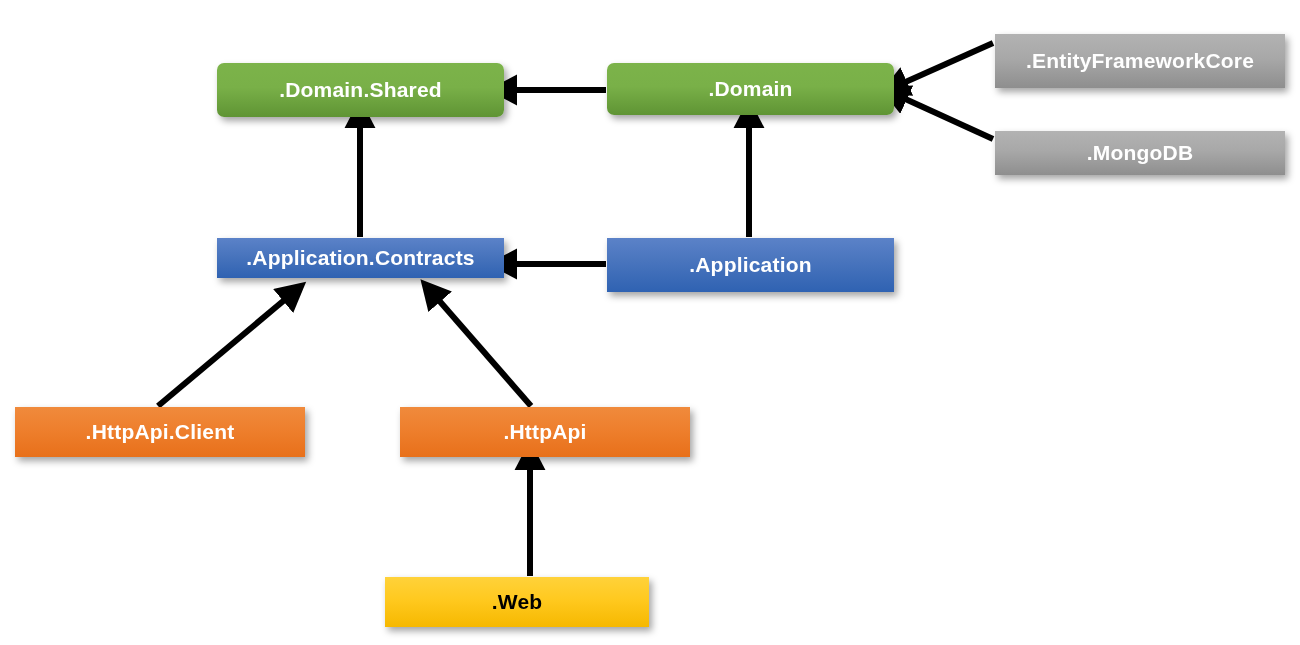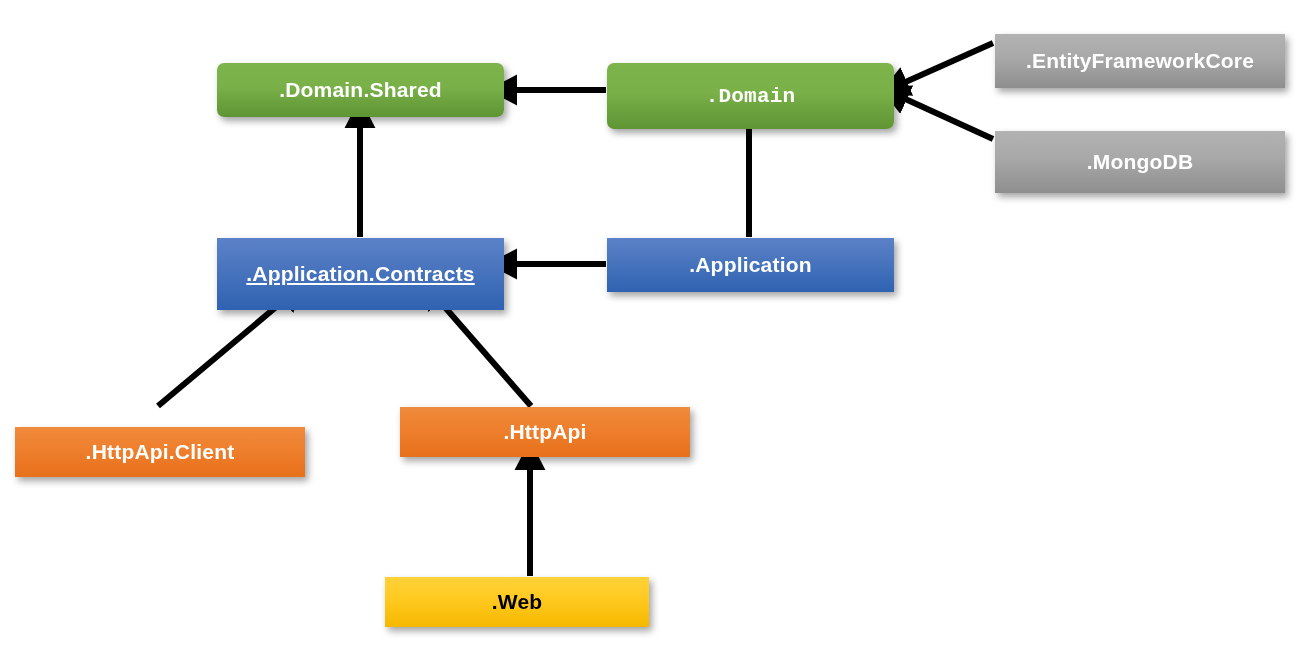--- a/index.html
+++ b/index.html
@@ -80,36 +80,36 @@
         <line x1="158" y1="406" x2="288" y2="297" stroke="#000000" stroke-width="6" marker-end="url(#arrowhead)"></line>
         <line x1="531" y1="406" x2="436" y2="297" stroke="#000000" stroke-width="6" marker-end="url(#arrowhead)"></line>
         <line x1="530" y1="576" x2="530" y2="464" stroke="#000000" stroke-width="6" marker-end="url(#arrowhead)"></line>
       </g>
   </svg>
 
   <div id="node-group">
       <div class="node node-green" style="left: 217px; top: 63px; width: 287px; height: 54px; color: rgb(255, 255, 255);">
         <span>.Domain.Shared</span>
       </div>
-      <div class="node node-green" style="left: 607px; top: 63px; width: 287px; height: 66px; color: rgb(255, 255, 255); font-family: Liberation Mono, monospace;">
+      <div class="node node-green" style="left: 607px; top: 63px; width: 287px; height: 52px; color: rgb(255, 255, 255);">
         <span>.Domain</span>
       </div>
       <div class="node node-gray" style="left: 995px; top: 14px; width: 290px; height: 54px; color: rgb(255, 255, 255);">
         <span>.EntityFrameworkCore</span>
       </div>
-      <div class="node node-gray" style="left: 995px; top: 111px; width: 290px; height: 62px; color: rgb(255, 255, 255);">
+      <div class="node node-gray" style="left: 995px; top: 111px; width: 290px; height: 44px; color: rgb(255, 255, 255);">
         <span>.MongoDB</span>
       </div>
-      <div class="node node-blue" style="left: 217px; top: 238px; width: 287px; height: 72px; color: rgb(255, 255, 255); text-decoration: underline;">
+      <div class="node node-blue" style="left: 217px; top: 238px; width: 287px; height: 40px; color: rgb(255, 255, 255);">
         <span>.Application.Contracts</span>
       </div>
       <div class="node node-blue" style="left: 607px; top: 238px; width: 287px; height: 54px; color: rgb(255, 255, 255);">
         <span>.Application</span>
       </div>
-      <div class="node node-orange" style="left: 15px; top: 407px; width: 290px; height: 50px; color: rgb(255, 255, 255); margin-top: 20px;">
+      <div class="node node-orange" style="left: 15px; top: 407px; width: 290px; height: 50px; color: rgb(255, 255, 255);">
         <span>.HttpApi.Client</span>
       </div>
       <div class="node node-orange" style="left: 400px; top: 407px; width: 290px; height: 50px; color: rgb(255, 255, 255);">
         <span>.HttpApi</span>
       </div>
       <div class="node node-yellow" style="left: 385px; top: 577px; width: 264px; height: 50px; color: rgb(0, 0, 0);">
         <span>.Web</span>
       </div>
     </div>
 

